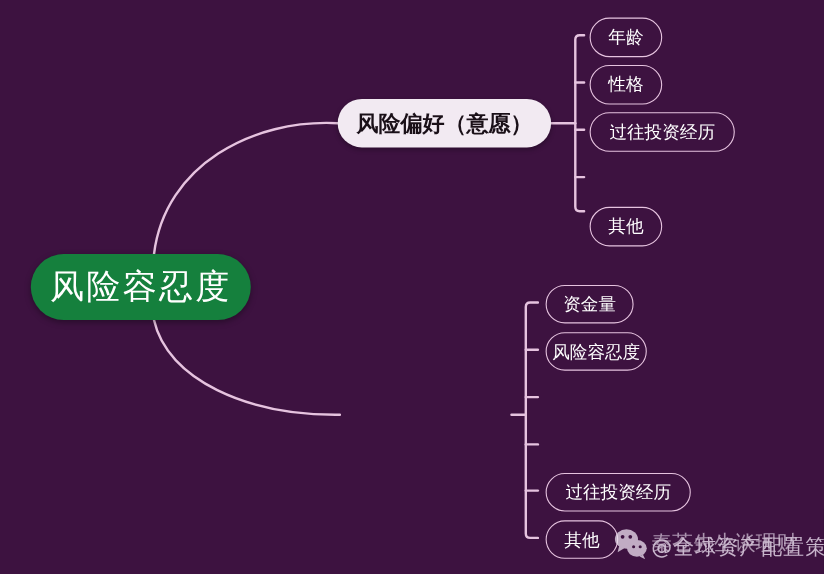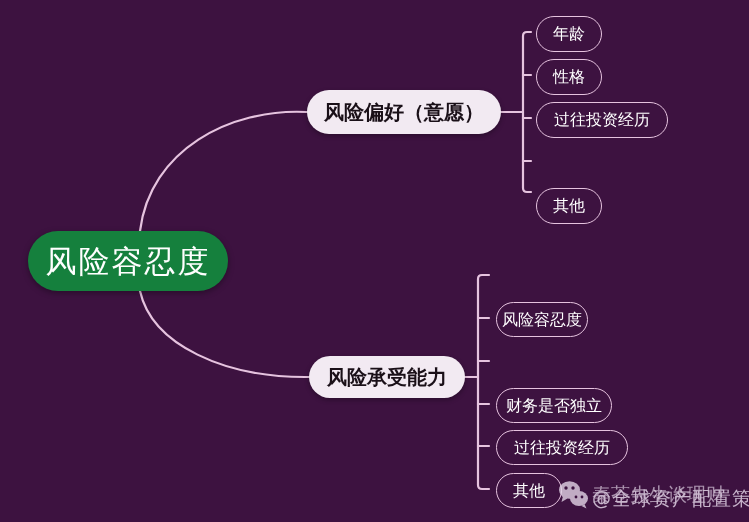--- a/index.html
+++ b/index.html
@@ -163,29 +163,26 @@
   <div class="leaf-node" style="left:536px; top:102px; width:130px; height:34px;">
     <span class="label">过往投资经历</span>
   </div>
   <div class="leaf-node" style="left:536px; top:59px; width:64px; height:34px;">
     <span class="label">性格</span>
   </div>
   <div class="leaf-node" style="left:536px; top:188px; width:64px; height:34px;">
     <span class="label">其他</span>
   </div>
 
-  <div class="branch-node" id="branch-1">
-    <span class="label">风险承受能力</span>
-  </div>
-
+
+  <div class="leaf-node" style="left:496px; top:259px; width:78px; height:33px;">
+    <span class="label">资金量</span>
+  </div>
   <div class="leaf-node" style="left:496px; top:302px; width:90px; height:33px;">
     <span class="label">风险容忍度</span>
-  </div>
-  <div class="leaf-node" style="left:496px; top:388px; width:114px; height:33px;">
-    <span class="label">财务是否独立</span>
   </div>
   <div class="leaf-node" style="left:496px; top:430px; width:130px; height:33px;">
     <span class="label">过往投资经历</span>
   </div>
   <div class="leaf-node" style="left:496px; top:473px; width:64px; height:33px;">
     <span class="label">其他</span>
   </div>
 
   <div class="watermark">
     <div class="wm-logo">

